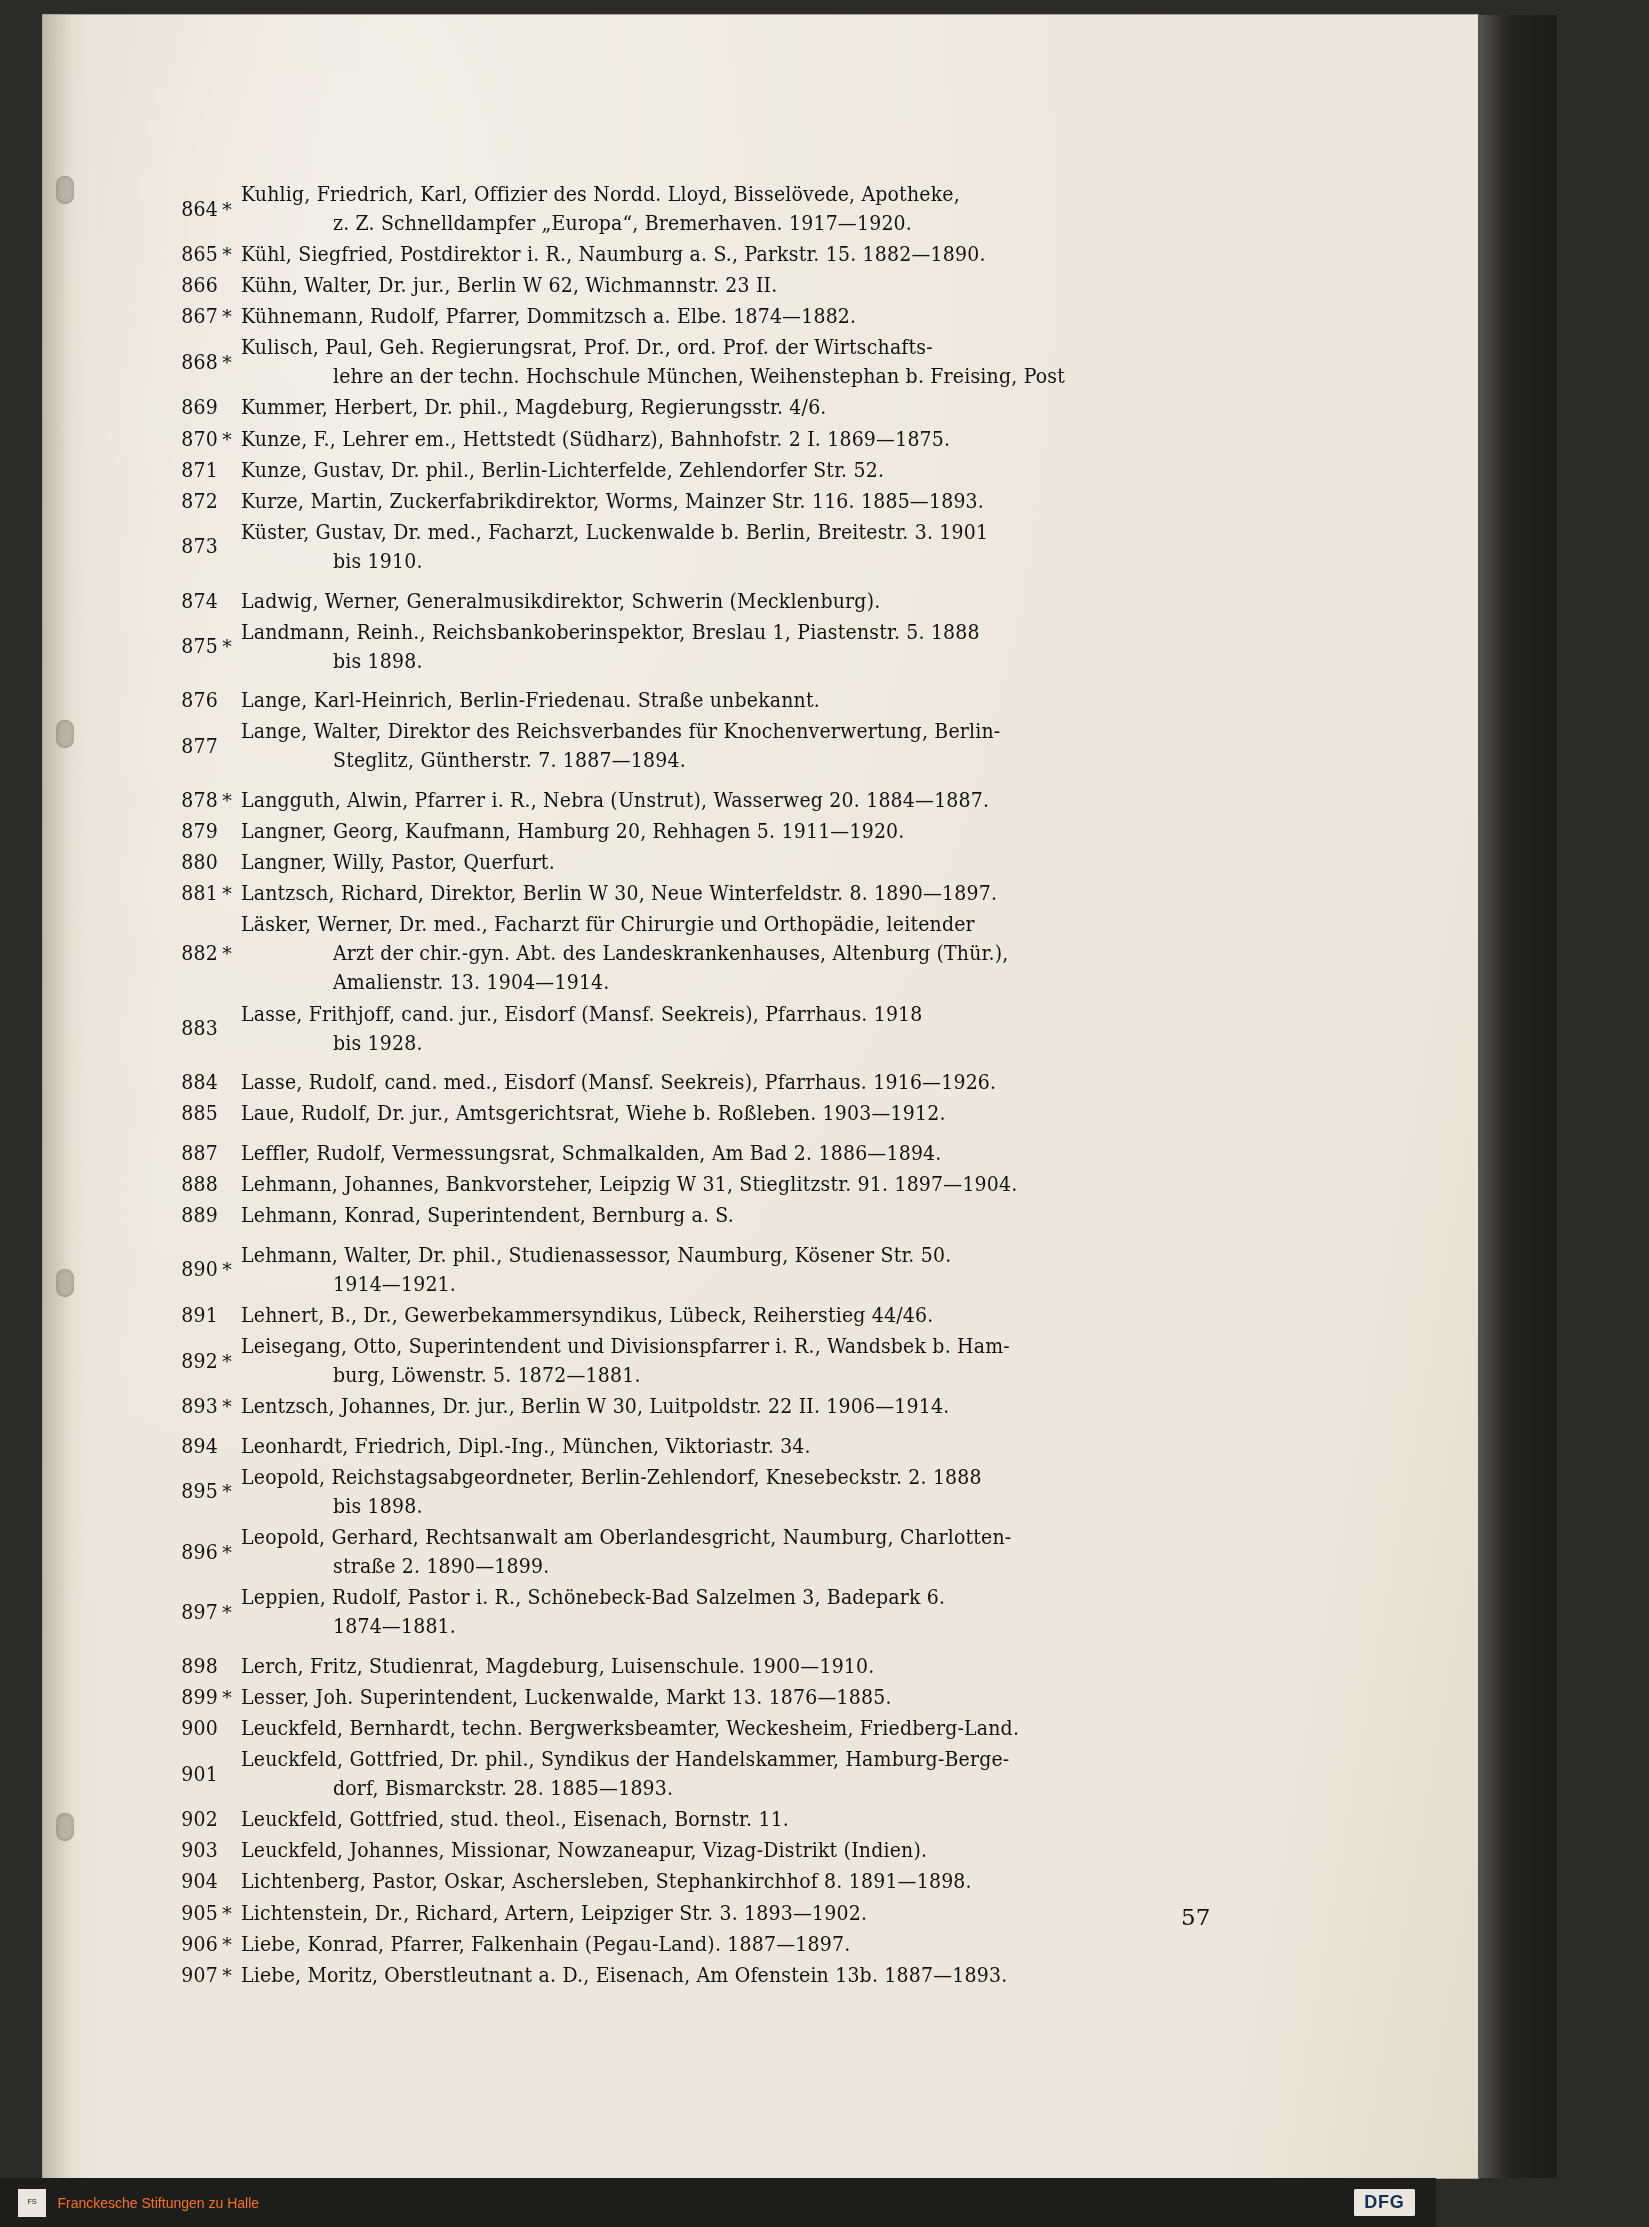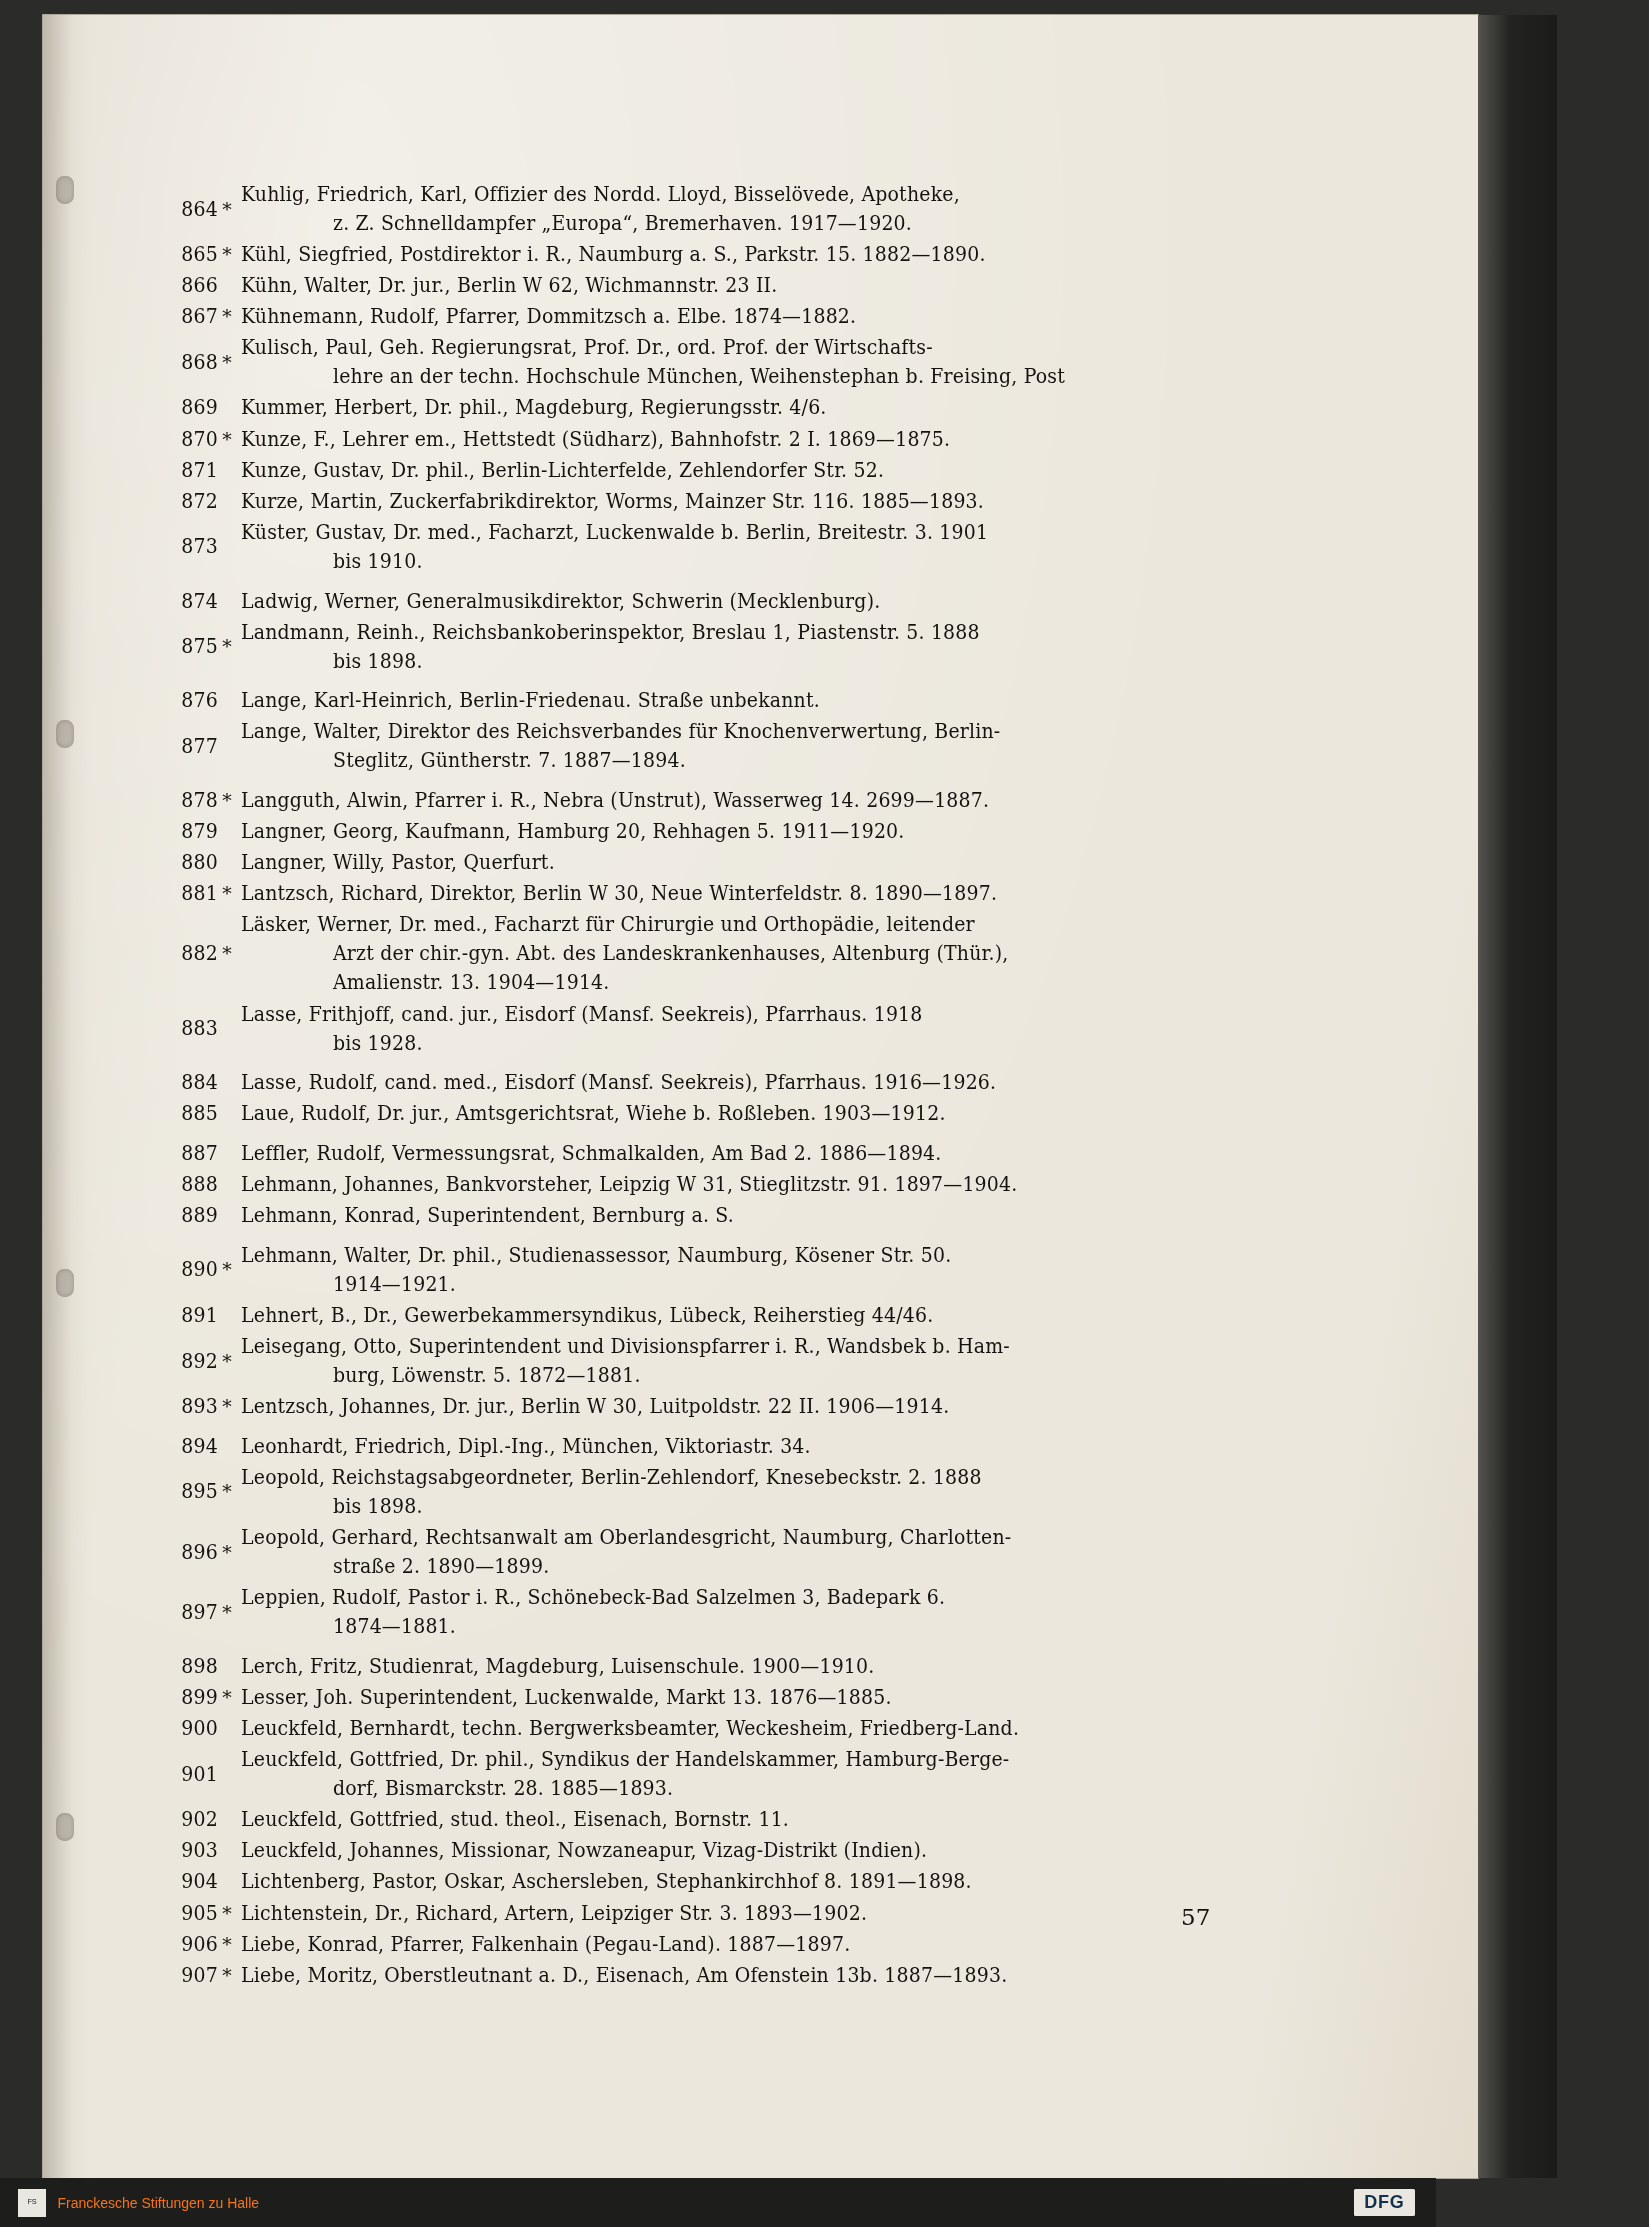--- a/index.html
+++ b/index.html
@@ -258,21 +258,21 @@
           <span class="txt"><span>Lange, Karl-Heinrich, Berlin-Friedenau.   Straße unbekannt.</span></span>
         </div>
         <div class="entry">
           <span class="num">877</span>
           <span class="star"></span>
           <span class="txt"><span>Lange, Walter, Direktor des Reichsverbandes für Knochenverwertung, Berlin-</span><span class="cont">Steglitz, Güntherstr. 7.   1887—1894.</span></span>
         </div>
         <div class="entry gap">
           <span class="num">878</span>
           <span class="star">*</span>
-          <span class="txt"><span>Langguth, Alwin, Pfarrer i. R., Nebra (Unstrut), Wasserweg 14.  2699—1887.</span></span>
+          <span class="txt"><span>Langguth, Alwin, Pfarrer i. R., Nebra (Unstrut), Wasserweg 20.  1884—1887.</span></span>
         </div>
         <div class="entry">
           <span class="num">879</span>
           <span class="star"></span>
           <span class="txt"><span>Langner, Georg, Kaufmann, Hamburg 20, Rehhagen 5.   1911—1920.</span></span>
         </div>
         <div class="entry">
           <span class="num">880</span>
           <span class="star"></span>
           <span class="txt"><span>Langner, Willy, Pastor, Querfurt.</span></span>

